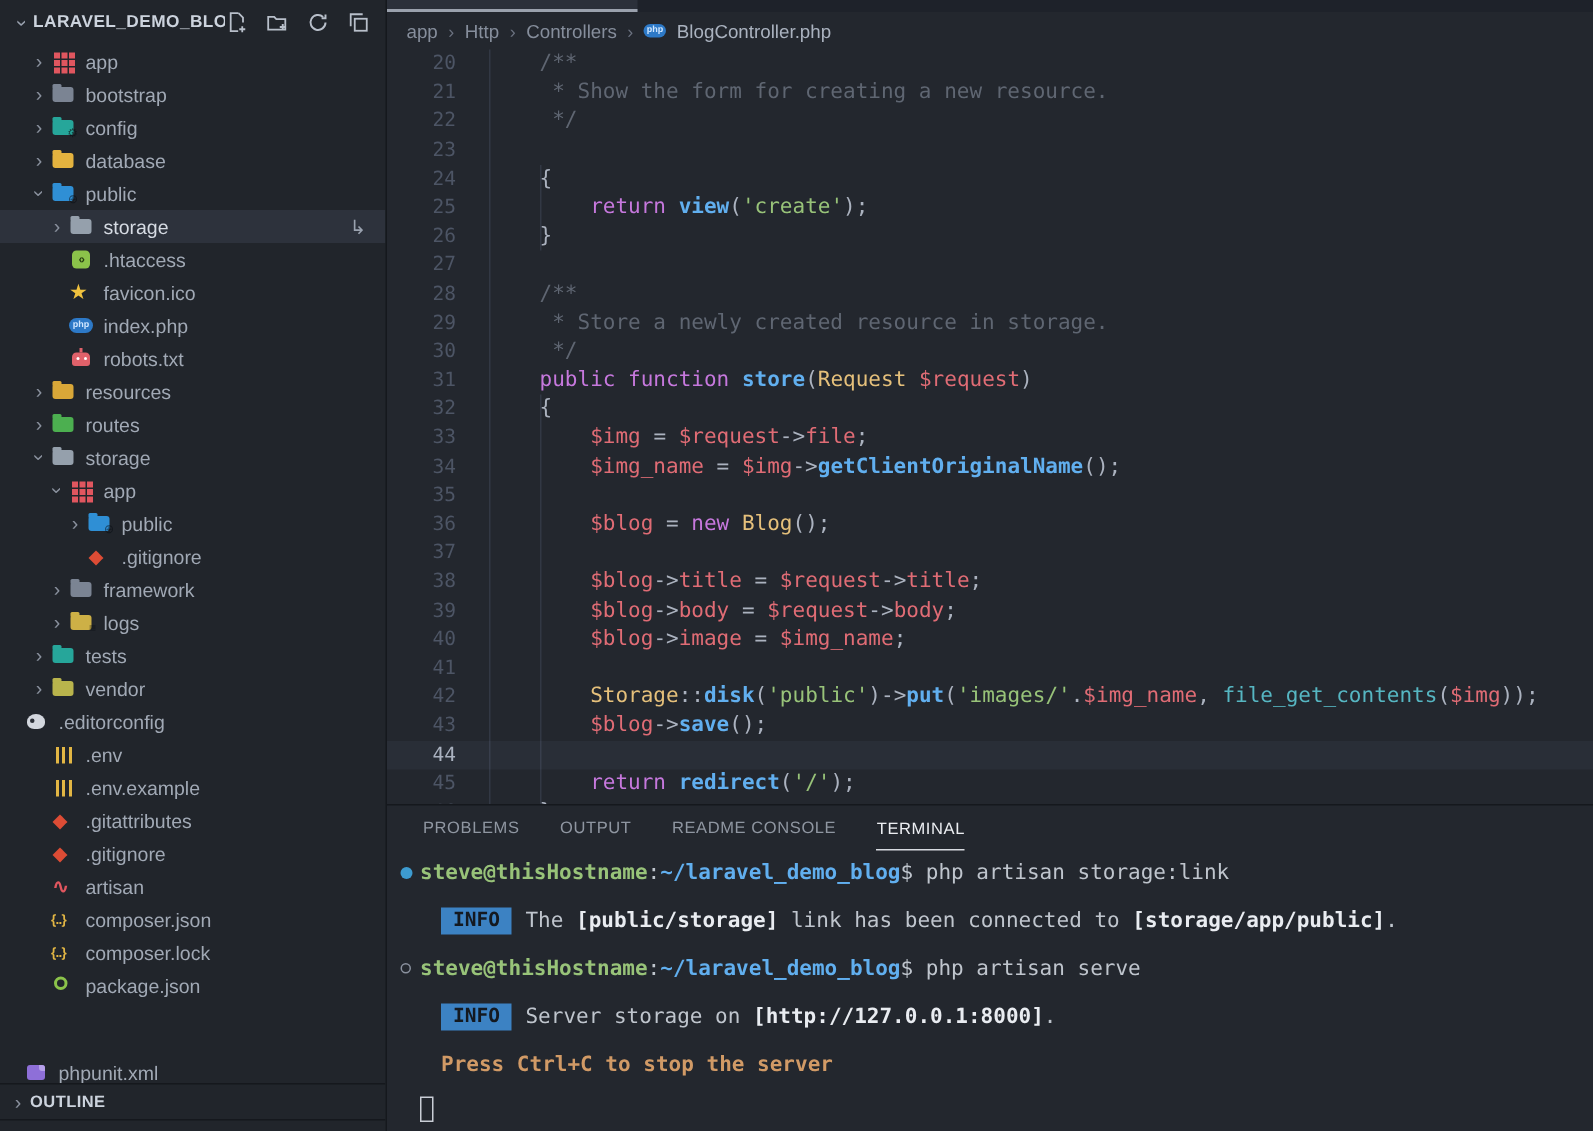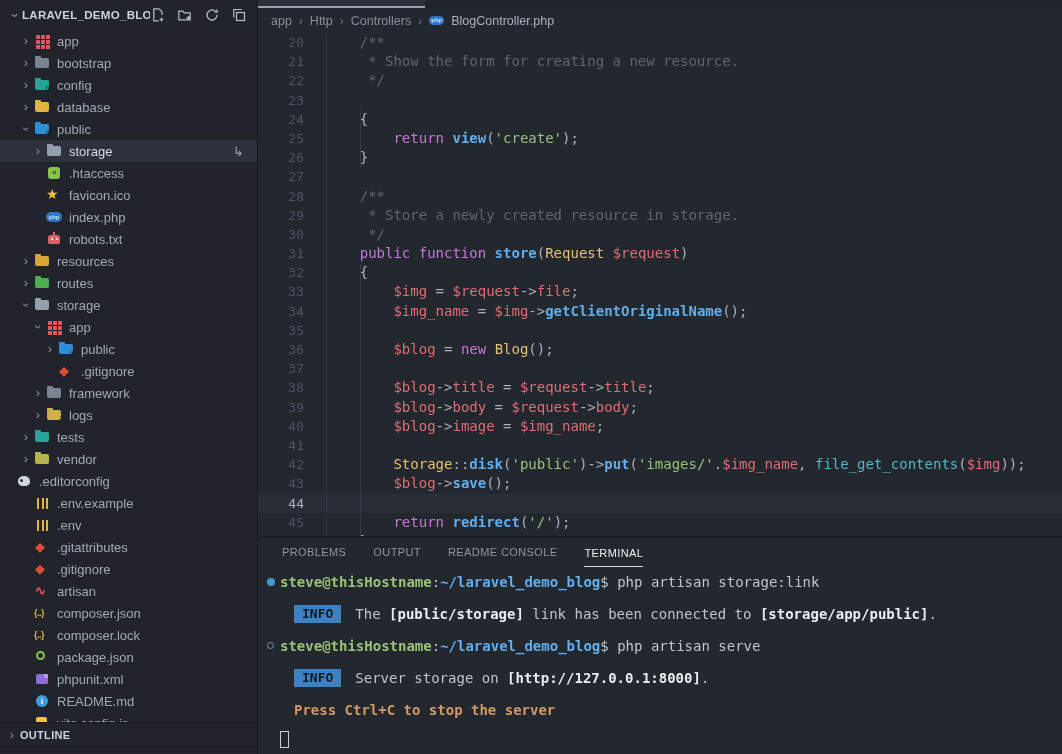--- a/index.html
+++ b/index.html
@@ -113,21 +113,21 @@
     color:var(--term-fg)}
   .tline{position:absolute;left:0;right:0;height:18px;white-space:pre;line-height:18px}
   .tmark{position:absolute;left:9px;top:5px;width:8px;height:8px;border-radius:50%}
   .tmark.filled{background:#3d9bd0}
   .tmark.hollow{border:1px solid #8a919e;width:7px;height:7px}
   .tcontent{position:absolute;left:22px;top:0}
   .tuser{color:var(--prompt-user);font-weight:700}
   .tpath{color:var(--prompt-path);font-weight:700}
   .tinfo{position:absolute;left:36px;top:0;display:flex}
   .tbadge{background:var(--info-badge);color:var(--badge-fg);font-weight:700;padding:0 8px;
-    margin-right:14px;font-size:13px;line-height:18px}
+    margin-right:9px;font-size:13px;line-height:18px}
   .tb{color:var(--term-bold);font-weight:700}
   .twarn{position:absolute;left:36px;top:0;color:var(--warn);font-weight:700}
   .tcursor{position:absolute;left:22px;top:0;width:9px;height:17px;border:1px solid #c9ced6}
 </style>
 </head>
 <body>
 
 <div id="app">
 
   <div class="sidebar">
@@ -313,32 +313,32 @@
           <span class="ic">
             <span class="ec"></span>
           </span>
           <span class="lbl">.editorconfig</span>
         </div>
         <div class="row" style="padding-left: 18px;">
           <span class="chev"></span>
           <span class="ic">
             <span class="sl"></span>
           </span>
+          <span class="lbl">.env</span>
+        </div>
+        <div class="row" style="padding-left: 18px;">
+          <span class="chev"></span>
+          <span class="ic">
+            <span class="sl"></span>
+          </span>
           <span class="lbl">.env.example</span>
         </div>
         <div class="row" style="padding-left: 18px;">
           <span class="chev"></span>
           <span class="ic">
-            <span class="sl"></span>
-          </span>
-          <span class="lbl">.env</span>
-        </div>
-        <div class="row" style="padding-left: 18px;">
-          <span class="chev"></span>
-          <span class="ic">
             <span class="gt">◆</span>
           </span>
           <span class="lbl">.gitattributes</span>
         </div>
         <div class="row" style="padding-left: 18px;">
           <span class="chev"></span>
           <span class="ic">
             <span class="gt">◆</span>
           </span>
           <span class="lbl">.gitignore</span>
@@ -364,21 +364,21 @@
           </span>
           <span class="lbl">composer.lock</span>
         </div>
         <div class="row" style="padding-left: 18px;">
           <span class="chev"></span>
           <span class="ic">
             <span class="np"></span>
           </span>
           <span class="lbl">package.json</span>
         </div>
-        <div class="row" style="padding-left: 18px;">
+        <div class="row" style=" margin-top: 36px;">
           <span class="chev"></span>
           <span class="ic">
             <span class="fl"></span>
           </span>
           <span class="lbl">phpunit.xml</span>
         </div>
         <div class="row" style="padding-left: 18px;">
           <span class="chev"></span>
           <span class="ic">
             <span class="in">i</span>

